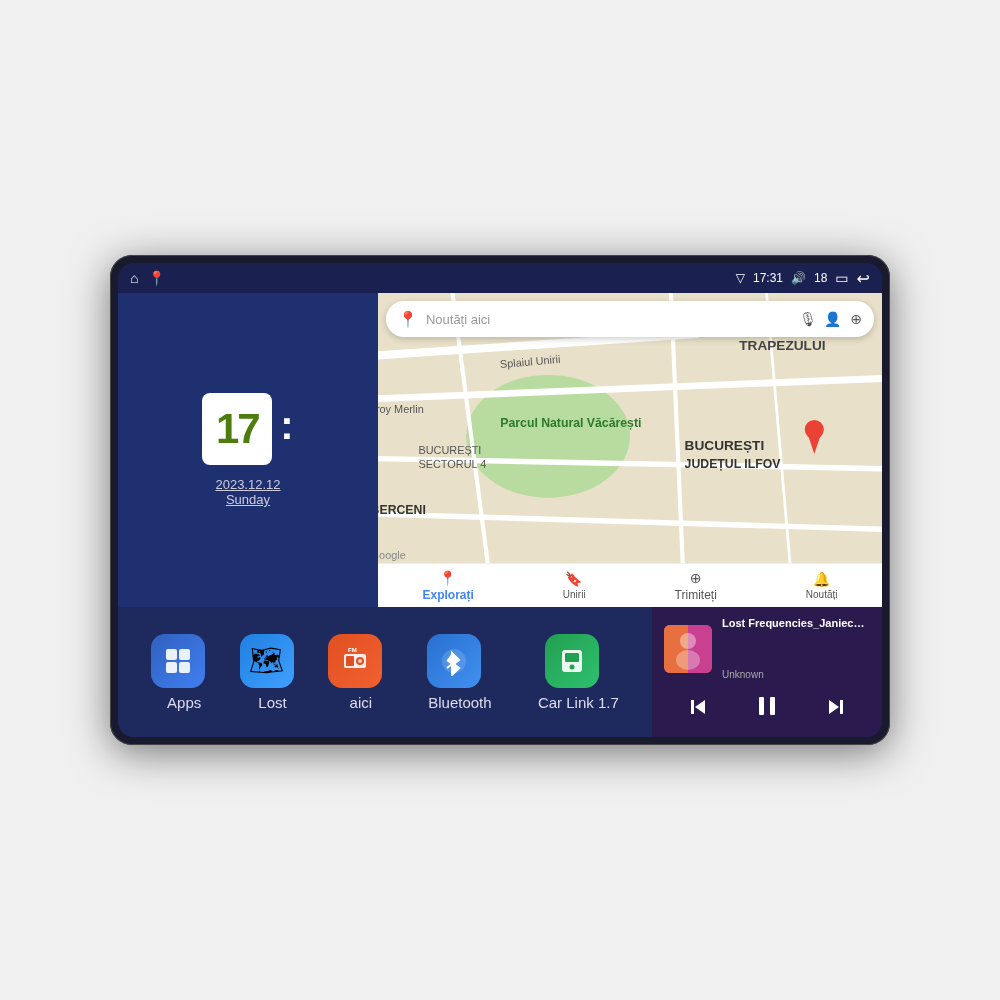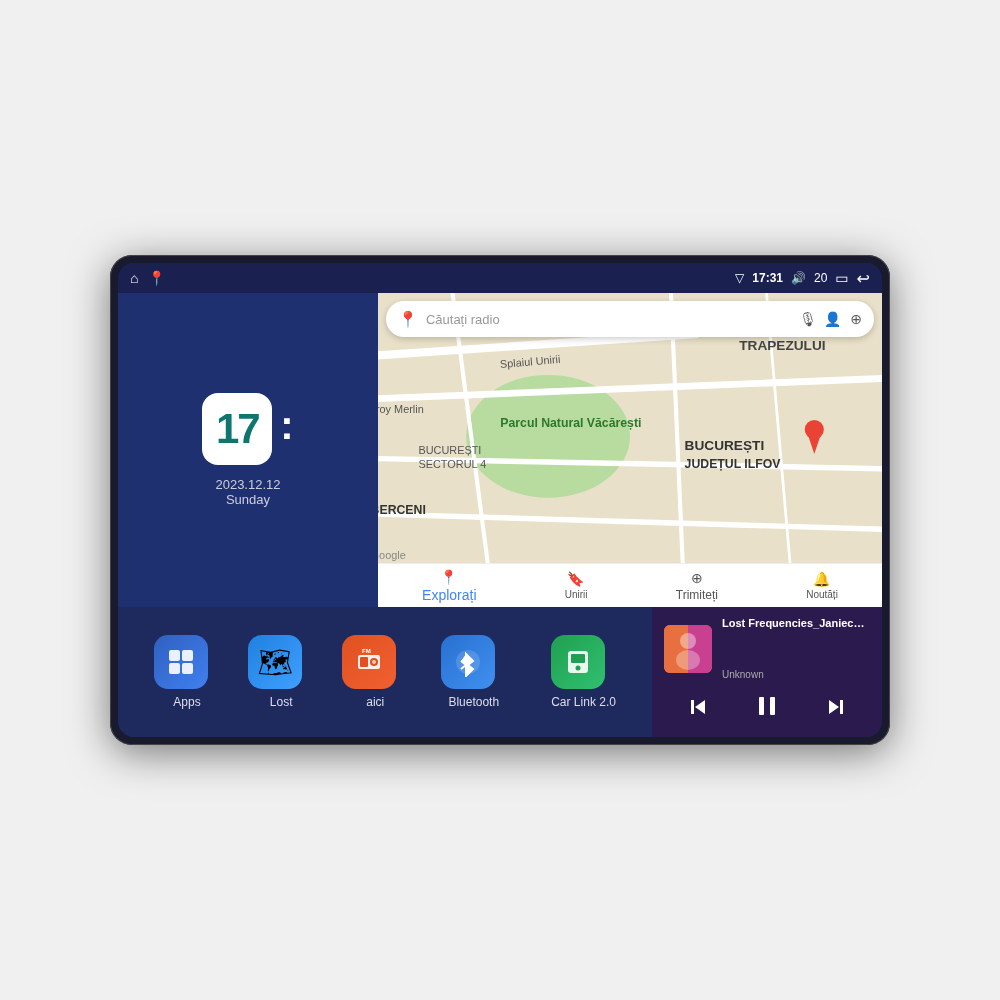--- a/index.html
+++ b/index.html
@@ -87,42 +87,43 @@
     }
 
     .clock-display {
       display: flex;
       gap: 8px;
       align-items: center;
     }
 
     .clock-digit-block {
       background: white;
-      border-radius: 16px;
+      border-radius: 8px;
       width: 70px;
       height: 72px;
       display: flex;
       align-items: center;
       justify-content: center;
       font-size: 42px;
       font-weight: bold;
-      color: #0f766e;
+      color: #4d7c0f;
       letter-spacing: -2px;
     }
 
     .clock-colon {
       color: white;
       font-size: 40px;
       font-weight: bold;
       margin-top: -8px;
     }
 
     .clock-date {
       text-align: center;
       color: #ccd;
+      text-decoration: underline;
     }
     .clock-date .date-value {
       font-size: 13px;
     }
     .clock-date .day-value {
       font-size: 13px;
     }
 
     
     .map-panel {
@@ -229,21 +230,21 @@
       width: 54px;
       height: 54px;
       border-radius: 14px;
       display: flex;
       align-items: center;
       justify-content: center;
       font-size: 26px;
     }
 
     .app-label {
-      font-size: 12px;
+      font-size: 15px;
       color: #dde;
       text-align: center;
       margin-left: 12px;
     }
 
     
     .music-player {
       width: 230px;
       background: #2a1a4e;
       display: flex;
@@ -320,23 +321,23 @@
 <div class="device-frame">
   <div class="screen">
 
     <div class="status-bar">
       <div class="status-left">
         <span class="status-icon">⌂</span>
         <span class="status-icon">📍</span>
       </div>
       <div class="status-right">
         <span style="font-size:12px;">▽</span>
-        <span style="font-weight:700;">17:31</span>
+        <span style="font-weight:400;">17:31</span>
         <span>🔊</span>
-        <span>20</span>
+        <span>18</span>
         <span style="font-size:14px;">▭</span>
         <span style="font-size:16px; cursor:pointer;">↩</span>
       </div>
     </div>
 
     <div class="main-content">
 
       <div class="top-section">
 
         <div class="clock-panel">
@@ -384,32 +385,32 @@
               <circle cx="460" cy="115" r="14" fill="white" stroke="#ccc" stroke-width="1"></circle>
               <text x="453" y="120" font-size="12">🧭</text>
 
               <circle cx="460" cy="150" r="14" fill="#4285f4"></circle>
               <text x="453" y="155" font-size="12" fill="white">✦</text>
             </svg>
           </div>
 
           <div class="map-search-bar">
             <span class="map-pin-icon">📍</span>
-            <span class="map-search-text">Căutați radio</span>
+            <span class="map-search-text">Noutăți aici</span>
             <div class="map-search-icons">
               <span style="font-size:14px; color:#555;">🎙</span>
               <span style="font-size:14px; color:#555;">👤</span>
               <span style="font-size:14px; color:#555;">⊕</span>
             </div>
           </div>
 
           <div class="map-bottom-bar">
             <div class="map-nav-item active">
               <span class="map-nav-icon">📍</span>
-              <span style="font-size:14px; color:#4285f4;">Explorați</span>
+              <span style="font-size:12px; color:#4285f4;font-weight:bold;">Explorați</span>
             </div>
             <div class="map-nav-item">
               <span class="map-nav-icon">🔖</span>
               <span style="font-size:10px; color:#555;">Unirii</span>
             </div>
             <div class="map-nav-item">
               <span class="map-nav-icon" style="font-size:14px; color:#555;">⊕</span>
               <span style="font-size:12px; color:#555;">Trimiteți</span>
             </div>
             <div class="map-nav-item">
@@ -468,21 +469,21 @@
           </div>
 
           <div class="app-item">
             <div class="app-icon icon-carlink">
               <svg width="30" height="30" viewBox="0 0 30 30">
                 <rect x="5" y="4" width="20" height="22" rx="3" fill="white" opacity="0.9"></rect>
                 <rect x="8" y="7" width="14" height="9" rx="1" fill="#20a050"></rect>
                 <circle cx="15" cy="21" r="2.5" fill="#20a050"></circle>
               </svg>
             </div>
-            <span class="app-label">Car Link 2.0</span>
+            <span class="app-label">Car Link 1.7</span>
           </div>
 
         </div>
 
         <div class="music-player">
           <div class="music-info-row">
             <div class="album-art">
               <svg width="48" height="48" viewBox="0 0 48 48">
                 <rect width="48" height="48" fill="#c94090" rx="6"></rect>
                 <rect width="24" height="48" fill="#e87040" rx="0"></rect>

